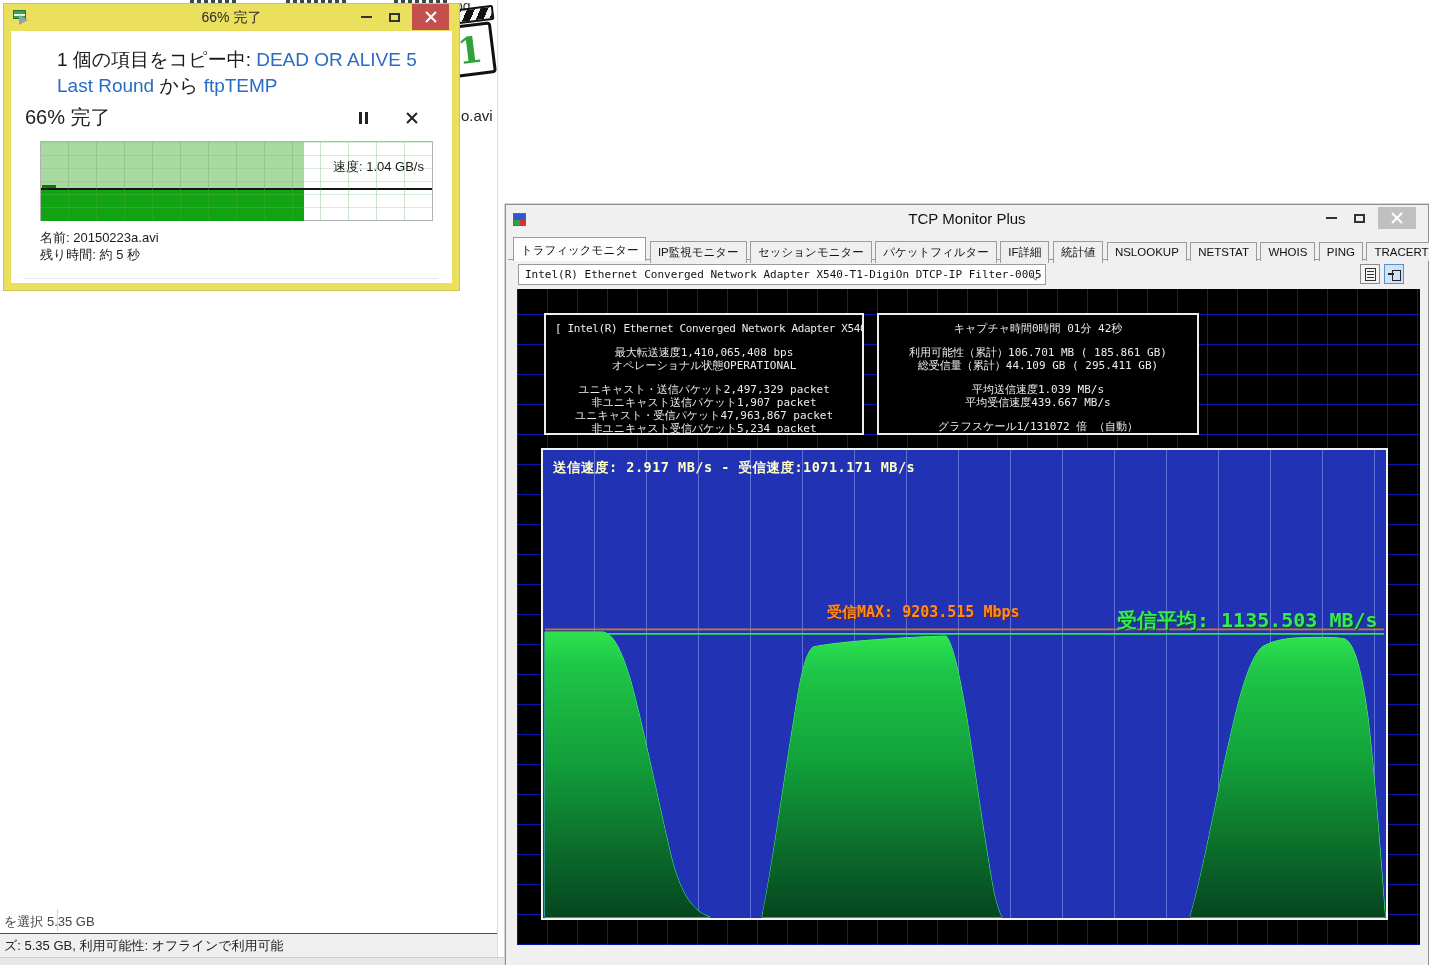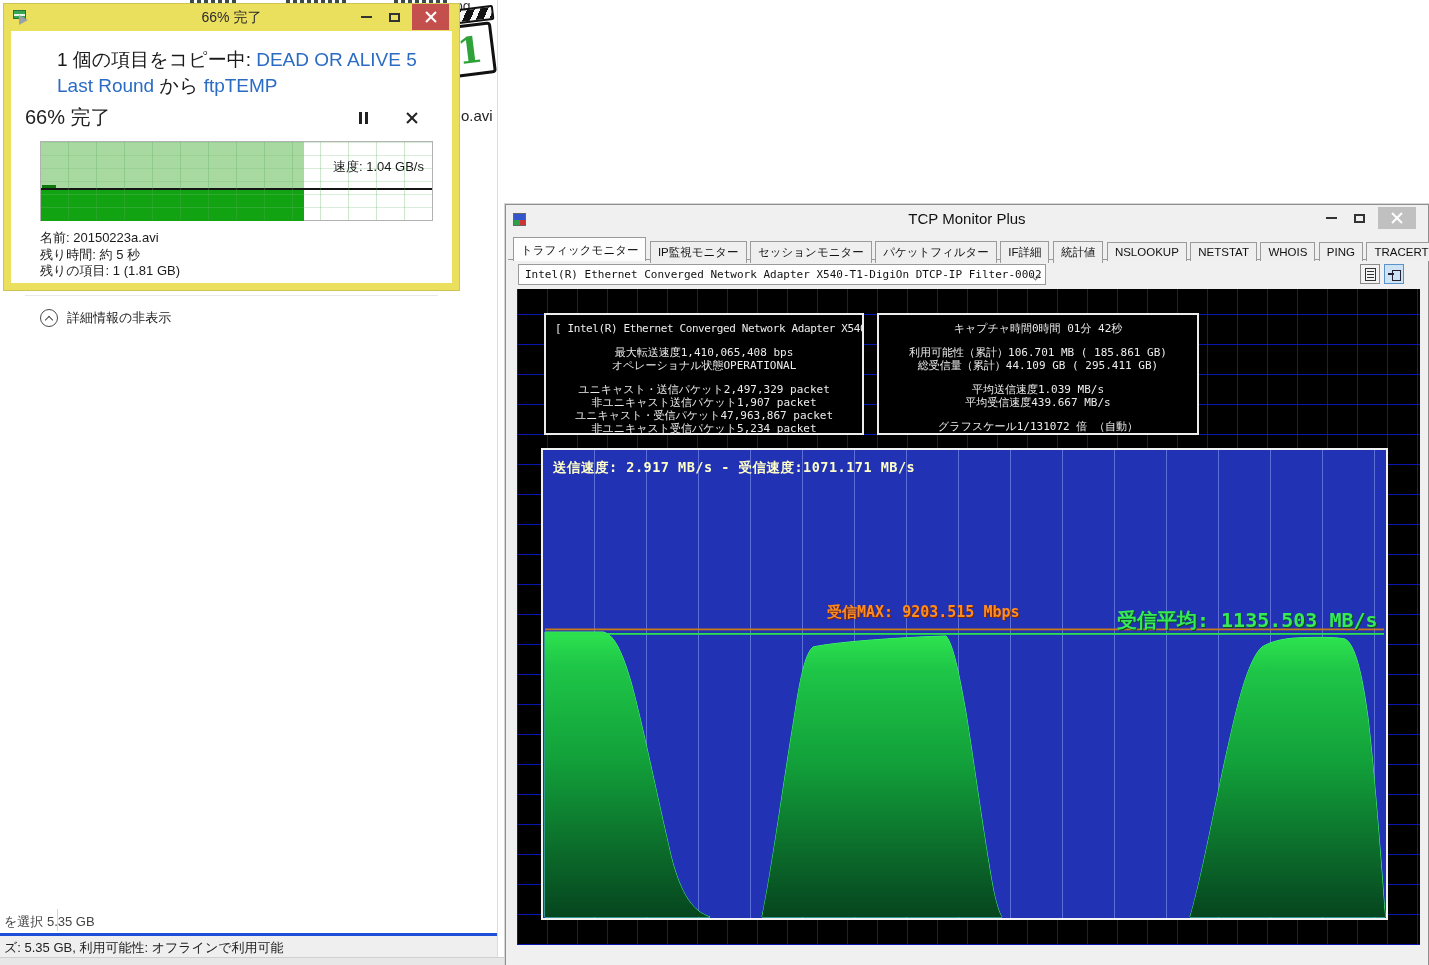--- a/index.html
+++ b/index.html
@@ -5,21 +5,21 @@
   * { margin:0; padding:0; box-sizing:border-box; }
   html,body { width:1429px; height:965px; overflow:hidden; background:#fff;
     font-family:"Liberation Sans", sans-serif; }
   .abs { position:absolute; }
 
   
   #explorer-divider { left:497px; top:0; width:1px; height:957px; background:#dcdcdc; }
   #status-line1 { left:4px; top:913px; font-size:13px; color:#444; }
   #status-sep { left:57px; top:909px; width:1px; height:22px; background:#d5d5d5; }
   #status-bar2 { left:0; top:933px; width:497px; height:24px; background:#efefef;
-    border-top:3px solid #1d4ed8; font-size:13px; color:#222; padding:3px 0 0 4px; }
+    border-top:1px solid #1d4ed8; font-size:13px; color:#222; padding:3px 0 0 4px; }
   #bottom-strip { left:0; top:957px; width:1429px; height:8px; background:#e7e7e7;
     border-top:1px solid #cfcfcf; }
   .top-frag { top:0; height:5px; background:repeating-linear-gradient(90deg,#3a4a4a 0 4px,transparent 4px 7px); }
 
   
   #desktop-icon { left:437px; top:8px; width:64px; height:100px; z-index:1; }
   #clapper-wrap { transform:rotate(-7deg); }
   #clapper-top { width:56px; height:15px; margin-left:4px; background:
     repeating-linear-gradient(120deg,#111 0 7px,#f5f5f5 7px 12px);
     border:2px solid #111; border-radius:2px; }
@@ -200,27 +200,22 @@
       <div id="cd-fill-light"></div>
       <div id="cd-blackline"></div>
       <div id="cd-fill-dark"></div>
       <div id="cd-tick"></div>
       <div id="cd-grid"></div>
       <div id="cd-speed">速度: 1.04 GB/s</div>
     </div>
     <div id="cd-details">
       <div>名前: 20150223a.avi</div>
       <div>残り時間: 約 5 秒</div>
-      <div>残りの項目: 1 (1.81 GB)</div>
     </div>
     <div id="cd-divider"></div>
-    <div id="cd-footer">
-      <span id="cd-chevron-circle"></span>
-      <span id="cd-footer-label">詳細情報の非表示</span>
-    </div>
   </div>
 </div>
 
 <div class="abs" id="tcp-window">
   <div id="tw-titlebar">
     <div id="tw-app-icon"></div>
     <div id="tw-title">TCP Monitor Plus</div>
     <div class="winbtn" id="tw-min">
         <span class="min-glyph"></span>
       </div>
@@ -241,21 +236,21 @@
     <span class="tab">統計値</span>
     <span class="tab">NSLOOKUP</span>
     <span class="tab">NETSTAT</span>
     <span class="tab">WHOIS</span>
     <span class="tab">PING</span>
     <span class="tab">TRACERT</span>
   </div>
 
   <div id="tw-toolbar">
     <div id="tw-combo">
-      <span>Intel(R) Ethernet Converged Network Adapter X540-T1-DigiOn DTCP-IP Filter-0002</span>
+      <span>Intel(R) Ethernet Converged Network Adapter X540-T1-DigiOn DTCP-IP Filter-0005</span>
       <span id="tw-combo-arrow"></span>
     </div>
     <div class="toolbtn" id="tw-btn-log">
         <span class="glyph"></span>
       </div>
     <div class="toolbtn" id="tw-btn-pin">
         <span class="glyph"></span>
       </div>
   </div>
 

